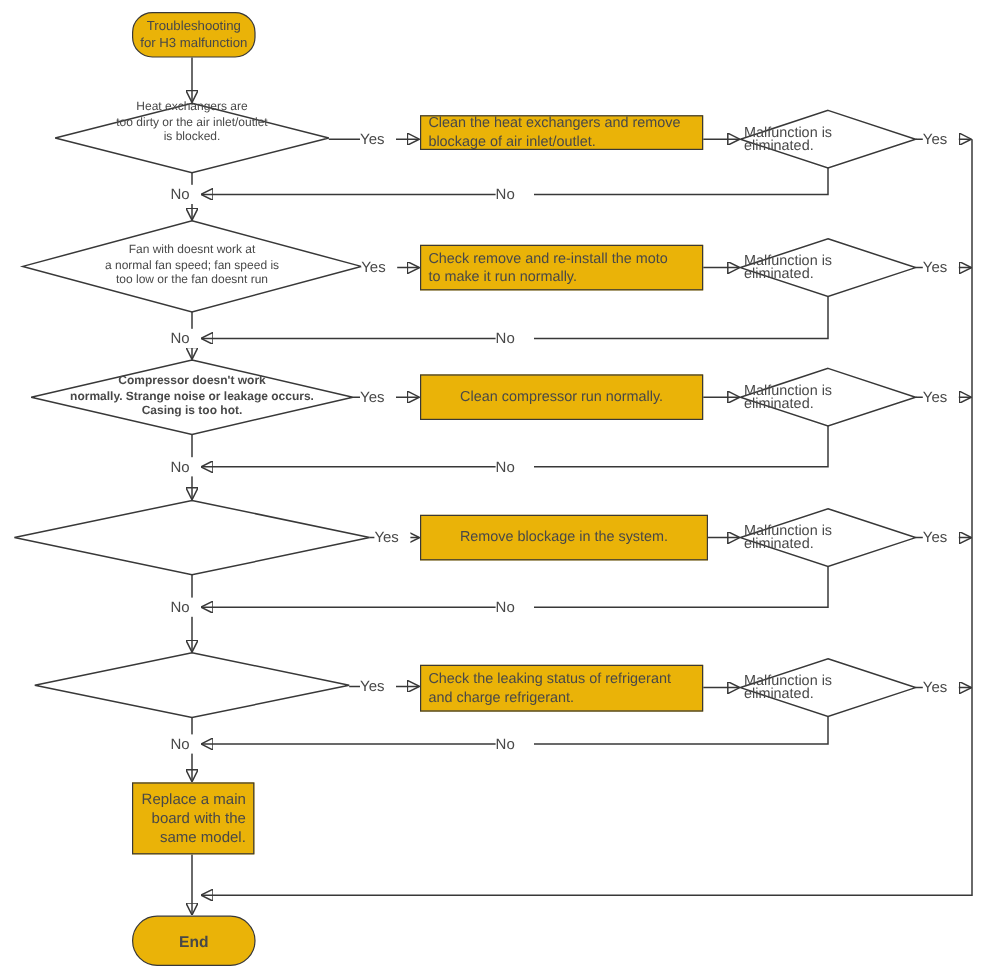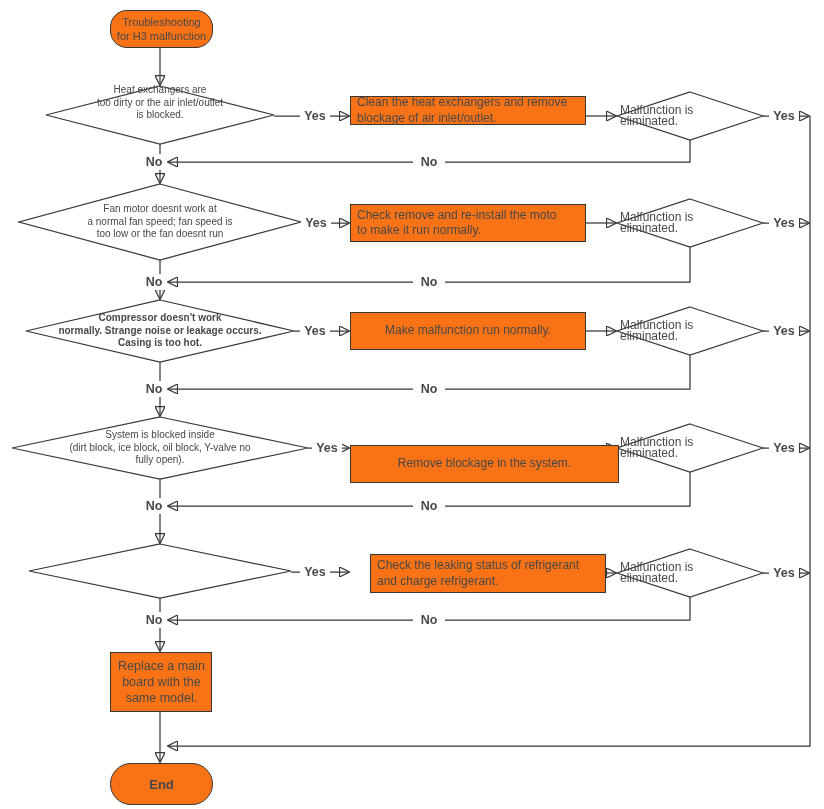--- a/index.html
+++ b/index.html
@@ -5,39 +5,39 @@
   html,body { margin:0; padding:0; background:#ffffff; }
   .canvas {
     position:relative; width:824px; height:809px; background:#ffffff;
     font-family:"Liberation Sans", sans-serif; color:#484848; overflow:hidden;
   }
   .layer { position:absolute; left:0; top:0; }
   svg path { stroke:#383838; stroke-width:1.25; fill:none; }
   svg polygon { stroke:#383838; stroke-width:1.25; fill:#ffffff; }
   .node {
     position:absolute; box-sizing:border-box; border:1.4px solid #383838;
-    background:#f97316; display:flex; align-items:center; justify-content:center;
+    background:#eab308; display:flex; align-items:center; justify-content:center;
   }
   .pre { white-space:pre-line; }
   .terminal-text { font-size:11px; line-height:14px; text-align:center; }
   .end-text { font-size:13px; line-height:15px; text-align:center;font-weight:bold; }
   .cond {
     position:absolute; font-size:10px; line-height:12.5px; text-align:center;
   }
   .check-label {
     position:absolute; font-size:12px; line-height:11px; text-align:left;
   }
   .action { font-size:12px; line-height:15.5px; padding:2px 6px; }
   .action.left { justify-content:flex-start; text-align:left; }
   .action.center { justify-content:center; text-align:center; }
   .edge-label {
     position:absolute; font-size:12.5px; line-height:16px; height:16px;
-    background:#ffffff; text-align:center;font-weight:bold;
+    background:#ffffff; 
   }
-  .fallback-text { font-size:12.5px; line-height:16px; text-align:center; }
+  .fallback-text { font-size:12.5px; line-height:16px; text-align:right; }
 </style>
 </head>
 <body>
 
 <div class="canvas">
 
   <svg class="layer" width="824" height="809" viewBox="0 0 824 809">
     <defs>
       <marker id="arrow" viewBox="0 0 10 10" refX="9.5" refY="5" markerWidth="8.5" markerHeight="8" orient="auto">
         <path d="M0,0 L10,5 L0,10 Z" fill="#383838" stroke="none"></path>
@@ -101,56 +101,53 @@
 is blocked.</div>
   <div class="edge-label" style="left:300px; top:108px; width:30px;">Yes</div>
   <div class="node action left pre" style="left:350px; top:96px; width:236px; height:29px;">Clean the heat exchangers and remove
 blockage of air inlet/outlet.</div>
   <div class="check-label pre" style="left:620px; top:105px; width:140px;">Malfunction is
 eliminated.</div>
   <div class="edge-label" style="left:769px; top:108px; width:30px;">Yes</div>
   <div class="edge-label" style="left:142px; top:154px; width:24px;">No</div>
   <div class="edge-label" style="left:413px; top:154px; width:32px;">No</div>
 
-  <div class="cond pre" style="left:20px; top:203px; width:280px;">Fan motor doesnt work at
+  <div class="cond pre" style="left:20px; top:203px; width:280px;">Fan with doesnt work at
 a normal fan speed; fan speed is
 too low or the fan doesnt run</div>
   <div class="edge-label" style="left:301px; top:215px; width:30px;">Yes</div>
   <div class="node action left pre" style="left:350px; top:204px; width:236px; height:38px;">Check remove and re-install the moto
 to make it run normally.</div>
   <div class="check-label pre" style="left:620px; top:212px; width:140px;">Malfunction is
 eliminated.</div>
   <div class="edge-label" style="left:769px; top:215px; width:30px;">Yes</div>
   <div class="edge-label" style="left:142px; top:274px; width:24px;">No</div>
   <div class="edge-label" style="left:413px; top:274px; width:32px;">No</div>
 
   <div class="cond pre" style="left:20px; top:312px; width:280px;font-weight:bold;">Compressor doesn't work
 normally. Strange noise or leakage occurs.
 Casing is too hot.</div>
   <div class="edge-label" style="left:300px; top:323px; width:30px;">Yes</div>
-  <div class="node action center pre" style="left:350px; top:312px; width:236px; height:38px;">Make malfunction run normally.</div>
+  <div class="node action center pre" style="left:350px; top:312px; width:236px; height:38px;">Clean compressor run normally.</div>
   <div class="check-label pre" style="left:620px; top:320px; width:140px;">Malfunction is
 eliminated.</div>
   <div class="edge-label" style="left:769px; top:323px; width:30px;">Yes</div>
   <div class="edge-label" style="left:142px; top:381px; width:24px;">No</div>
   <div class="edge-label" style="left:413px; top:381px; width:32px;">No</div>
 
-  <div class="cond pre" style="left:20px; top:429px; width:280px;">System is blocked inside
-(dirt block, ice block, oil block, Y-valve no
-fully open).</div>
   <div class="edge-label" style="left:312px; top:440px; width:30px;">Yes</div>
-  <div class="node action center pre" style="left:350px; top:429px; width:269px; height:38px;margin-top:16px;">Remove blockage in the system.</div>
+  <div class="node action center pre" style="left:350px; top:429px; width:240px; height:38px;">Remove blockage in the system.</div>
   <div class="check-label pre" style="left:620px; top:437px; width:140px;">Malfunction is
 eliminated.</div>
   <div class="edge-label" style="left:769px; top:440px; width:30px;">Yes</div>
   <div class="edge-label" style="left:142px; top:498px; width:24px;">No</div>
   <div class="edge-label" style="left:413px; top:498px; width:32px;">No</div>
 
   <div class="edge-label" style="left:300px; top:564px; width:30px;">Yes</div>
-  <div class="node action left pre" style="left:370px; top:554px; width:236px; height:39px;">Check the leaking status of refrigerant
+  <div class="node action left pre" style="left:350px; top:554px; width:236px; height:39px;">Check the leaking status of refrigerant
 and charge refrigerant.</div>
   <div class="check-label pre" style="left:620px; top:562px; width:140px;">Malfunction is
 eliminated.</div>
   <div class="edge-label" style="left:769px; top:565px; width:30px;">Yes</div>
   <div class="edge-label" style="left:142px; top:612px; width:24px;">No</div>
   <div class="edge-label" style="left:413px; top:612px; width:32px;">No</div>
 
   <div class="node" style="left:110px; top:652px; width:102px; height:60px; justify-content:flex-start; padding-left:7px;">
     <div class="fallback-text pre">Replace a main
 board with the

